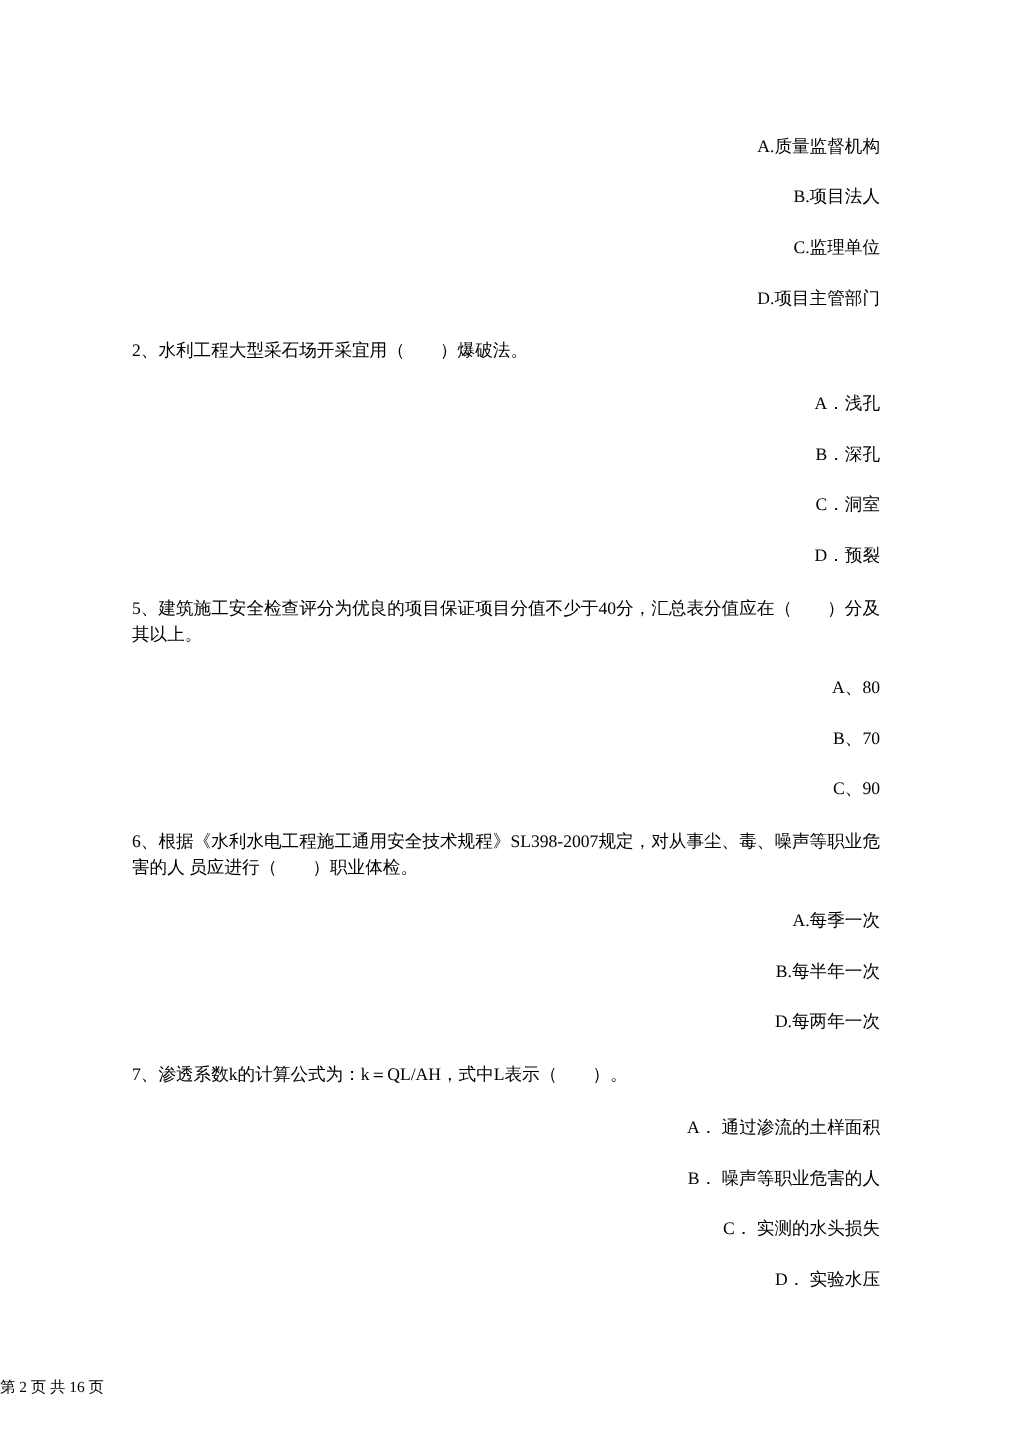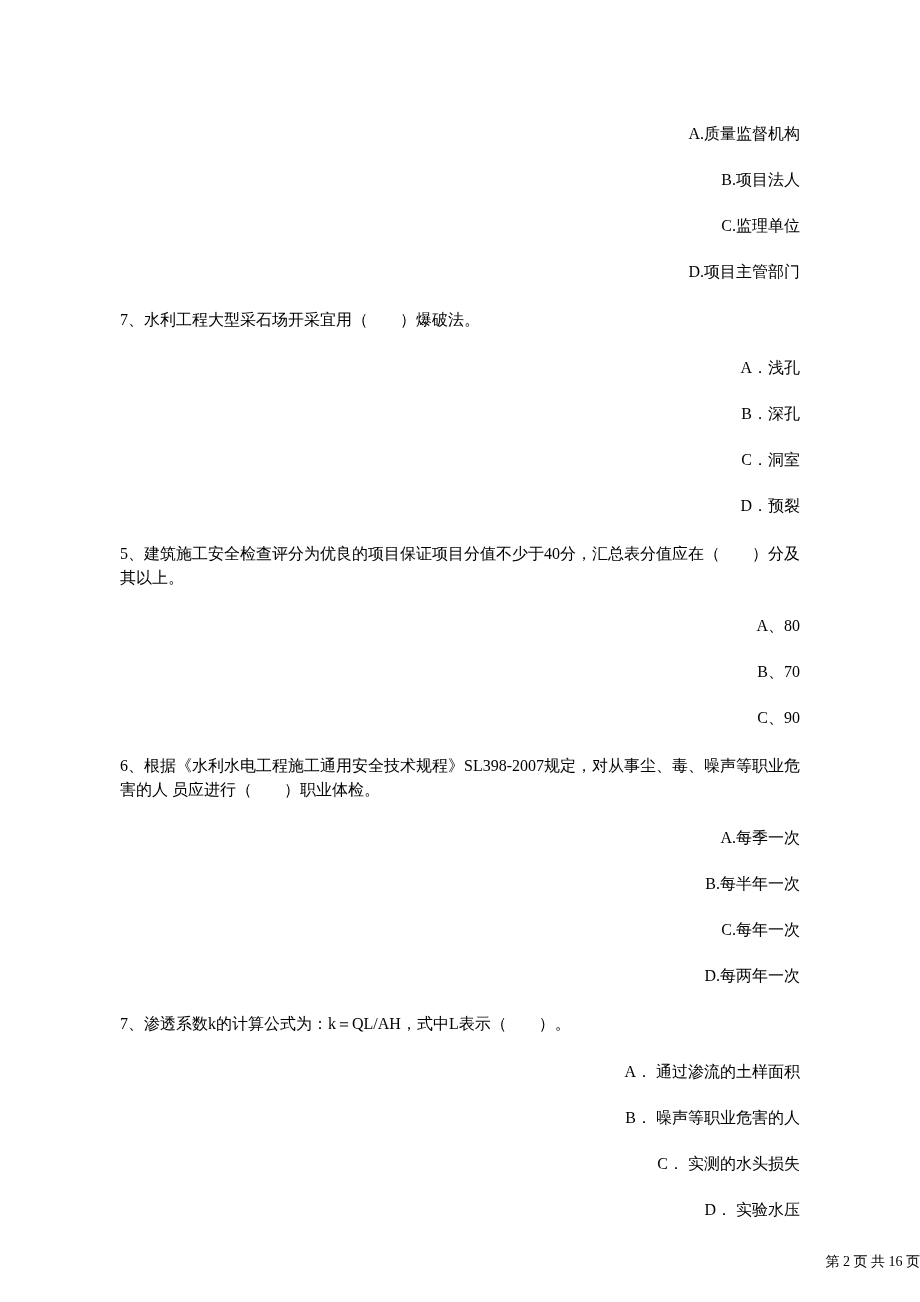--- a/index.html
+++ b/index.html
@@ -24,49 +24,48 @@
     text-align: right;
   }
   .question {
     margin: 24px 0;
   }
   .footer {
     position: absolute;
     bottom: 30px;
     left: 0;
     width: 100%;
-    text-align: right;
+    text-align: left;
     font-size: 14px;
   }
 </style>
 </head>
 <body>
 
 <div class="page">
 
   <div class="option">A.质量监督机构</div>
   <div class="option">B.项目法人</div>
   <div class="option">C.监理单位</div>
   <div class="option">D.项目主管部门</div>
 
-  <div class="question">7、水利工程大型采石场开采宜用（　　）爆破法。</div>
+  <div class="question">2、水利工程大型采石场开采宜用（　　）爆破法。</div>
   <div class="option">A．浅孔</div>
   <div class="option">B．深孔</div>
   <div class="option">C．洞室</div>
   <div class="option">D．预裂</div>
 
   <div class="question">5、建筑施工安全检查评分为优良的项目保证项目分值不少于40分，汇总表分值应在（　　）分及其以上。</div>
   <div class="option">A、80</div>
   <div class="option">B、70</div>
   <div class="option">C、90</div>
 
   <div class="question">6、根据《水利水电工程施工通用安全技术规程》SL398-2007规定，对从事尘、毒、噪声等职业危害的人 员应进行（　　）职业体检。</div>
   <div class="option">A.每季一次</div>
   <div class="option">B.每半年一次</div>
-  <div class="option">C.每年一次</div>
   <div class="option">D.每两年一次</div>
 
   <div class="question">7、渗透系数k的计算公式为：k＝QL/AH，式中L表示（　　）。</div>
   <div class="option">A． 通过渗流的土样面积</div>
   <div class="option">B． 噪声等职业危害的人</div>
   <div class="option">C． 实测的水头损失</div>
   <div class="option">D． 实验水压</div>
 
   <div class="footer">第 2 页 共 16 页</div>
 </div>

